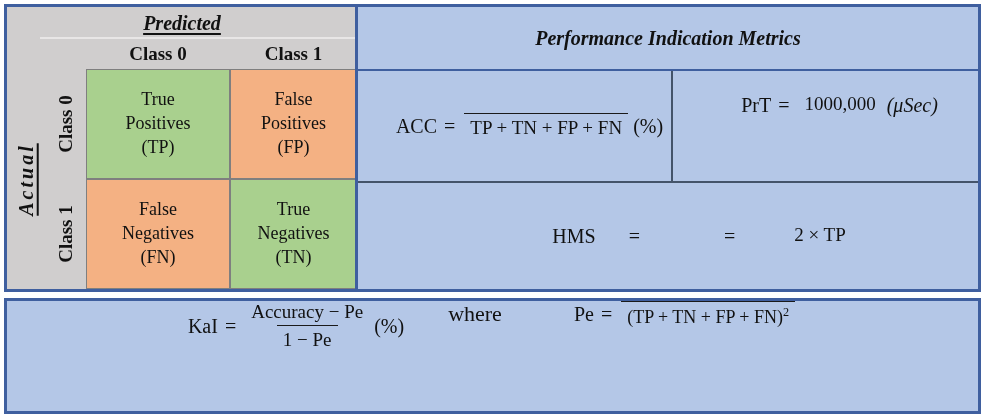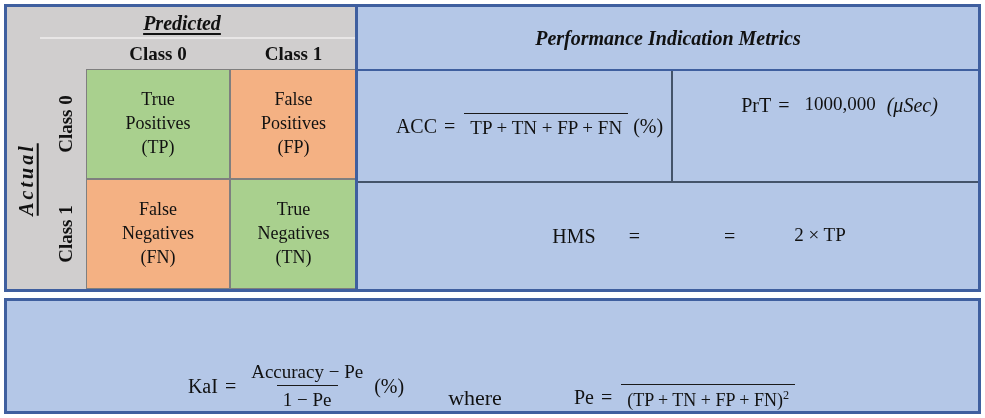--- a/index.html
+++ b/index.html
@@ -105,21 +105,21 @@
   .vsep2{position:absolute;left:671px;top:71px;width:2px;height:110px;background:#44546a;}
 
   .mcell{position:absolute;display:flex;align-items:center;justify-content:center;}
   .mcell.acc{left:360px;top:71px;width:311px;height:110px;}
   .mcell.prt{left:673px;top:64px;width:305px;height:82px;align-items:center;}
   .mcell.hms{left:380px;top:183px;width:618px;height:106px;}
 
   
   .bcell{
     position:absolute;left:7px;top:301px;width:971px;height:110px;
-    display:flex;align-items:flex-end;justify-content:center;
+    display:flex;align-items:flex-start;justify-content:center;
     gap:0px;
   }
 
   
   .eq{display:flex;align-items:center;white-space:nowrap;}
   .it{font-style:italic;}
   .lhs{font-size:20px;margin-left:28px;}
   .op{font-size:20px;padding:0 7px;}
   .unit{font-size:20px;padding-left:3px;}
   .plainbig{font-size:20px;}

